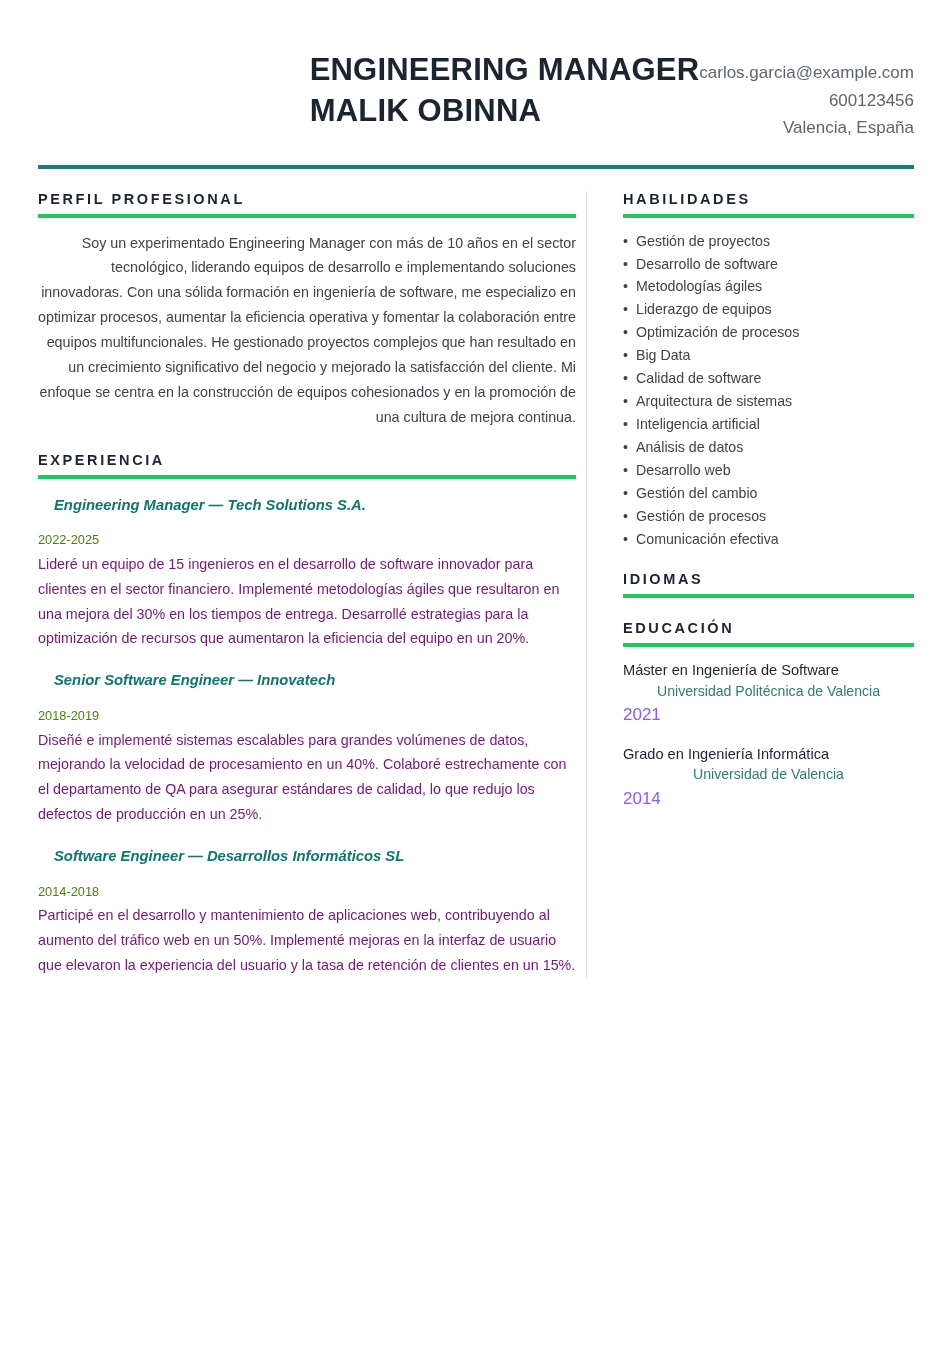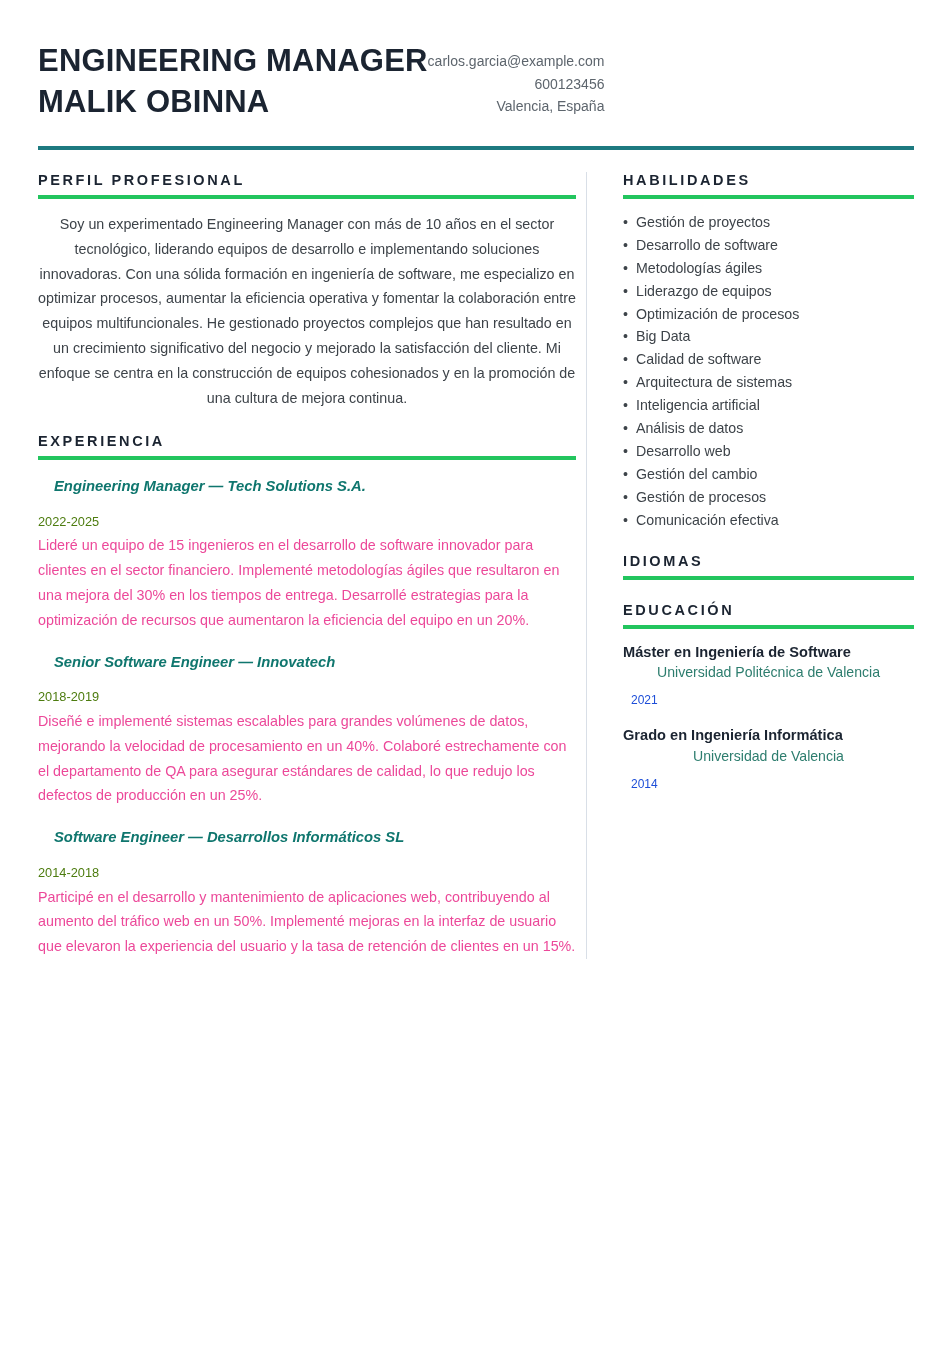--- a/index.html
+++ b/index.html
@@ -20,39 +20,40 @@
     height: 1347px;
     box-sizing: border-box;
     padding: 0 38px;
     background: #ffffff;
   }
 
   
   .header {
     display: flex;
     align-items: flex-start;
-    justify-content: flex-start;
-    padding-top: 41px;
+    justify-content: flex-end;
+    padding-top: 28px;
+    margin-top: 22px;
   }
   .name-block {
     max-width: 620px;
   }
   .name-line {
     font-size: 31px;
     font-weight: bold;
     letter-spacing: 0.2px;
     line-height: 1.32;
     color: #1b2431;
     text-transform: uppercase;
     white-space: nowrap;
   }
   .contact-block {
     text-align: right;
     padding-top: 9px;
-    font-size: 14px;
+    font-size: 17px;
     line-height: 1.62;
     color: #5d656d;
   }
   .contact-line { display: block; }
 
   
   .accent-bar {
     margin-top: 23px;
     height: 4px;
     background: #1d7a80;
@@ -96,21 +97,21 @@
     margin: 0 0 13px 0;
   }
   .section + .section { margin-top: 22px; }
 
   
   .para {
     font-size: 14.3px;
     line-height: 1.74;
     color: #3d4349;
     margin: 0;
-    text-align: center;
+    text-align: right;
   }
 
   
   .job { margin-bottom: 19px; }
   .job:last-child { margin-bottom: 0; }
   .job-title {
     font-size: 14.8px;
     font-weight: bold;
     color: #0f766e;
     line-height: 1.4;
@@ -119,21 +120,21 @@
   }
   .job-dates {
     font-size: 12.8px;
     color: #4d7c0f;
     line-height: 1.45;
     margin: 1px 0 2px 0;
   }
   .job-desc {
     font-size: 14.3px;
     line-height: 1.74;
-    color: #ec4899;
+    color: #701a75;
     margin: 0;
   }
 
   
   .bullet-list {
     list-style: none;
     margin: 0;
     padding: 0;
   }
   .bullet-list li {
@@ -150,37 +151,37 @@
     left: 0;
     top: 0;
     color: #3d4349;
   }
 
   
   .edu-entry { margin-bottom: 16px; }
   .edu-entry:last-child { margin-bottom: 0; }
   .edu-degree {
     font-size: 14.6px;
-    font-weight: bold;
+    font-weight: normal;
     color: #1b2431;
     line-height: 1.42;
     margin: 0;
   }
   .edu-school {
     font-size: 14.1px;
     color: #2d7d6e;
     line-height: 1.5;
     margin: 0;
     text-align: center;
   }
   .edu-year {
-    font-size: 12px;
-    color: #1d4ed8;
+    font-size: 17px;
+    color: #8b5cf6;
     line-height: 1.5;
-    margin: 8px;
+    margin: 0;
   }
 </style>
 </head>
 <body>
 
 <div class="page">
 
   <div class="header">
     <div class="name-block">
       <div class="name-line">ENGINEERING MANAGER</div>

